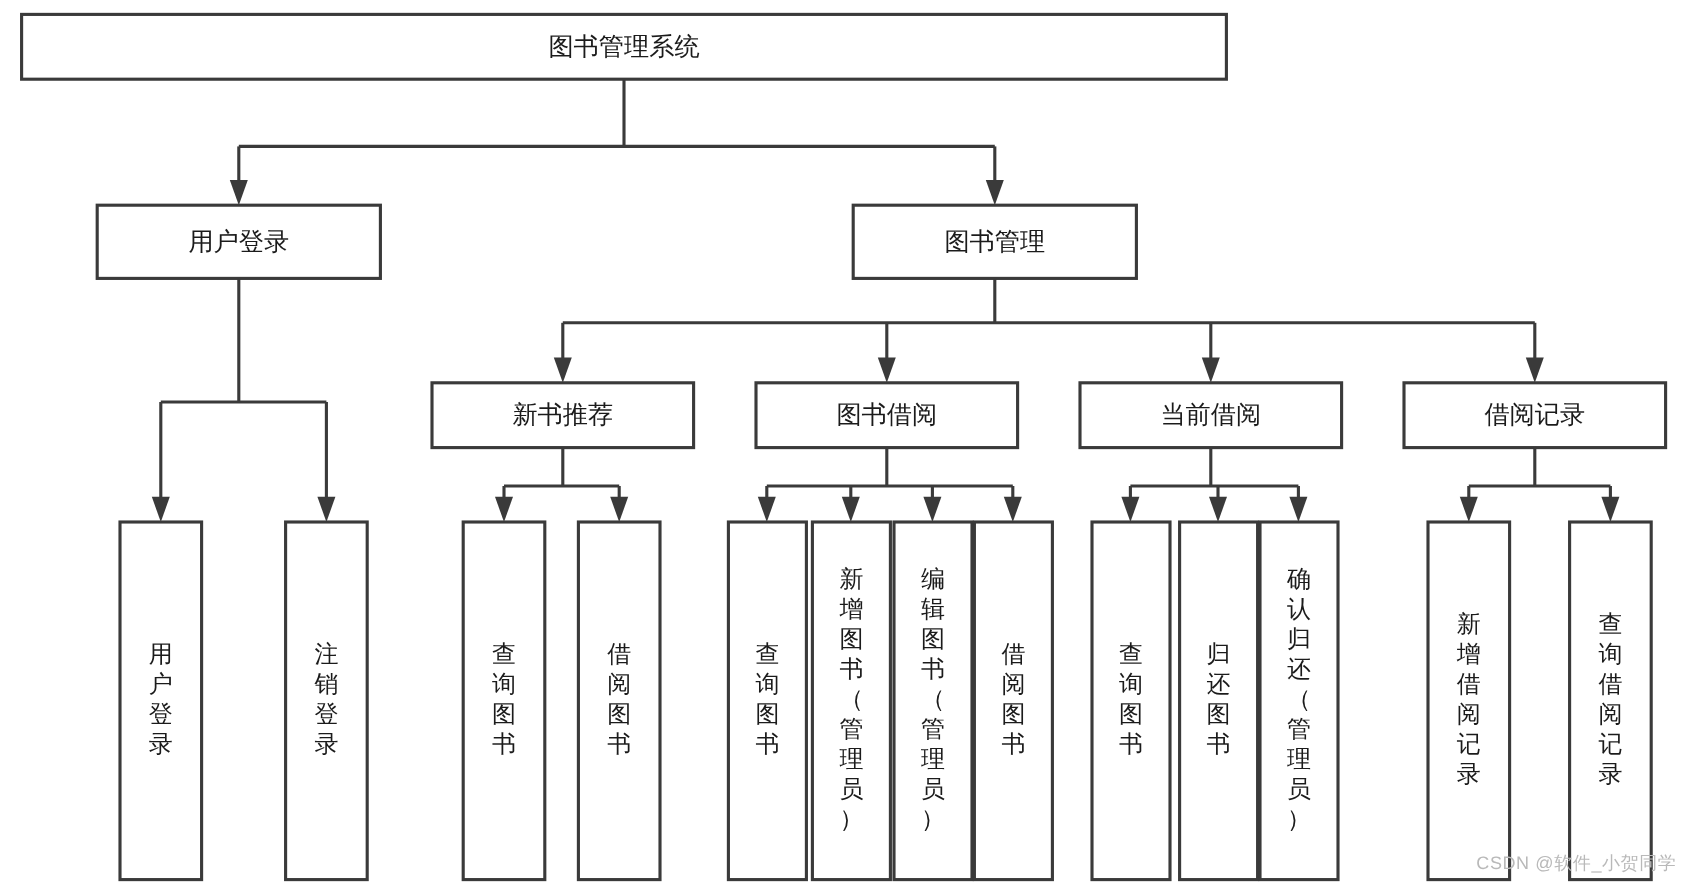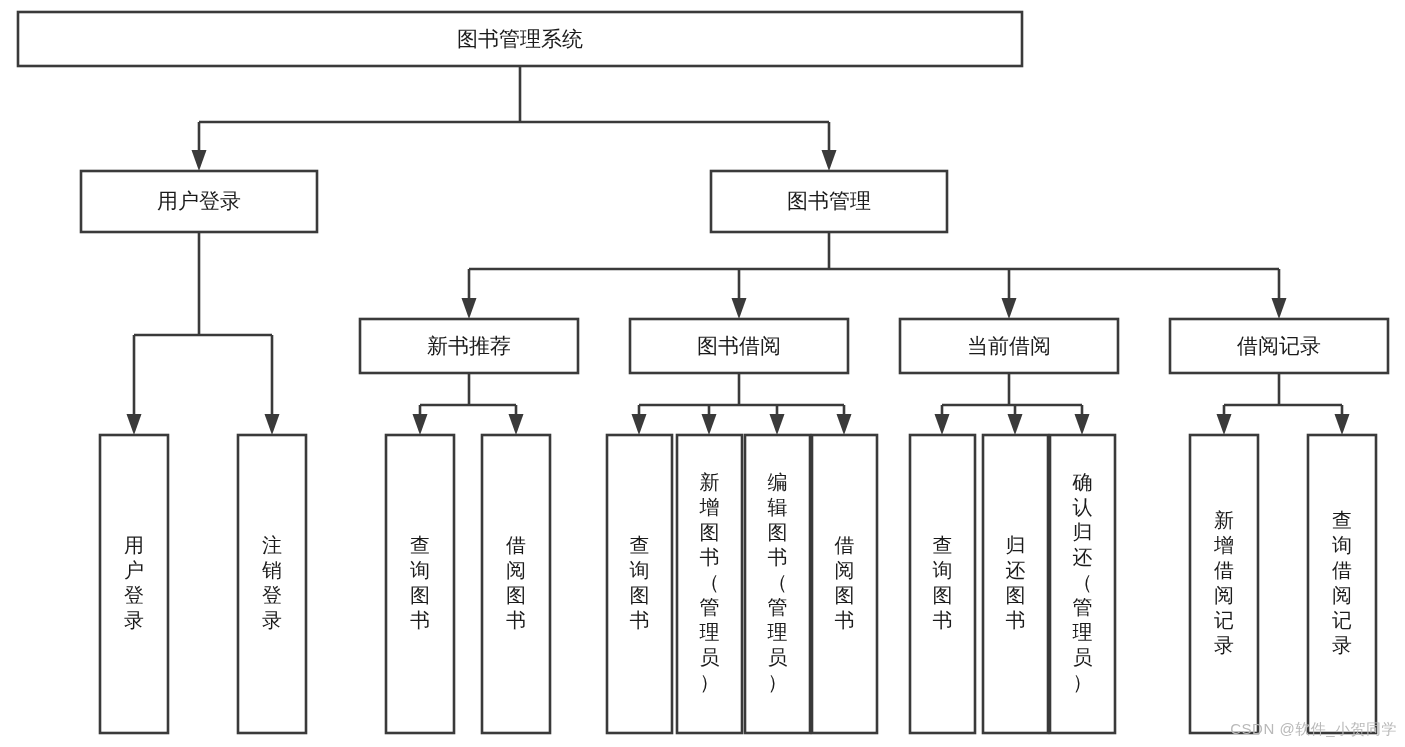--- a/index.html
+++ b/index.html
@@ -50,21 +50,21 @@
   }
   .node-label.horizontal {
     font-size: 21px;
   }
   .node-label.vertical {
     font-size: 20px;
   }
   .watermark {
     position: absolute;
     right: 8px;
-    bottom: 8px;
+    bottom: 18px;
     font-size: 15px;
     color: #b9b9b9;
     font-family: "Liberation Sans", "DejaVu Sans", sans-serif;
     white-space: nowrap;
     letter-spacing: 0.5px;
     pointer-events: none;
     margin-left: 24px;
   }
 </style>
 </head>

